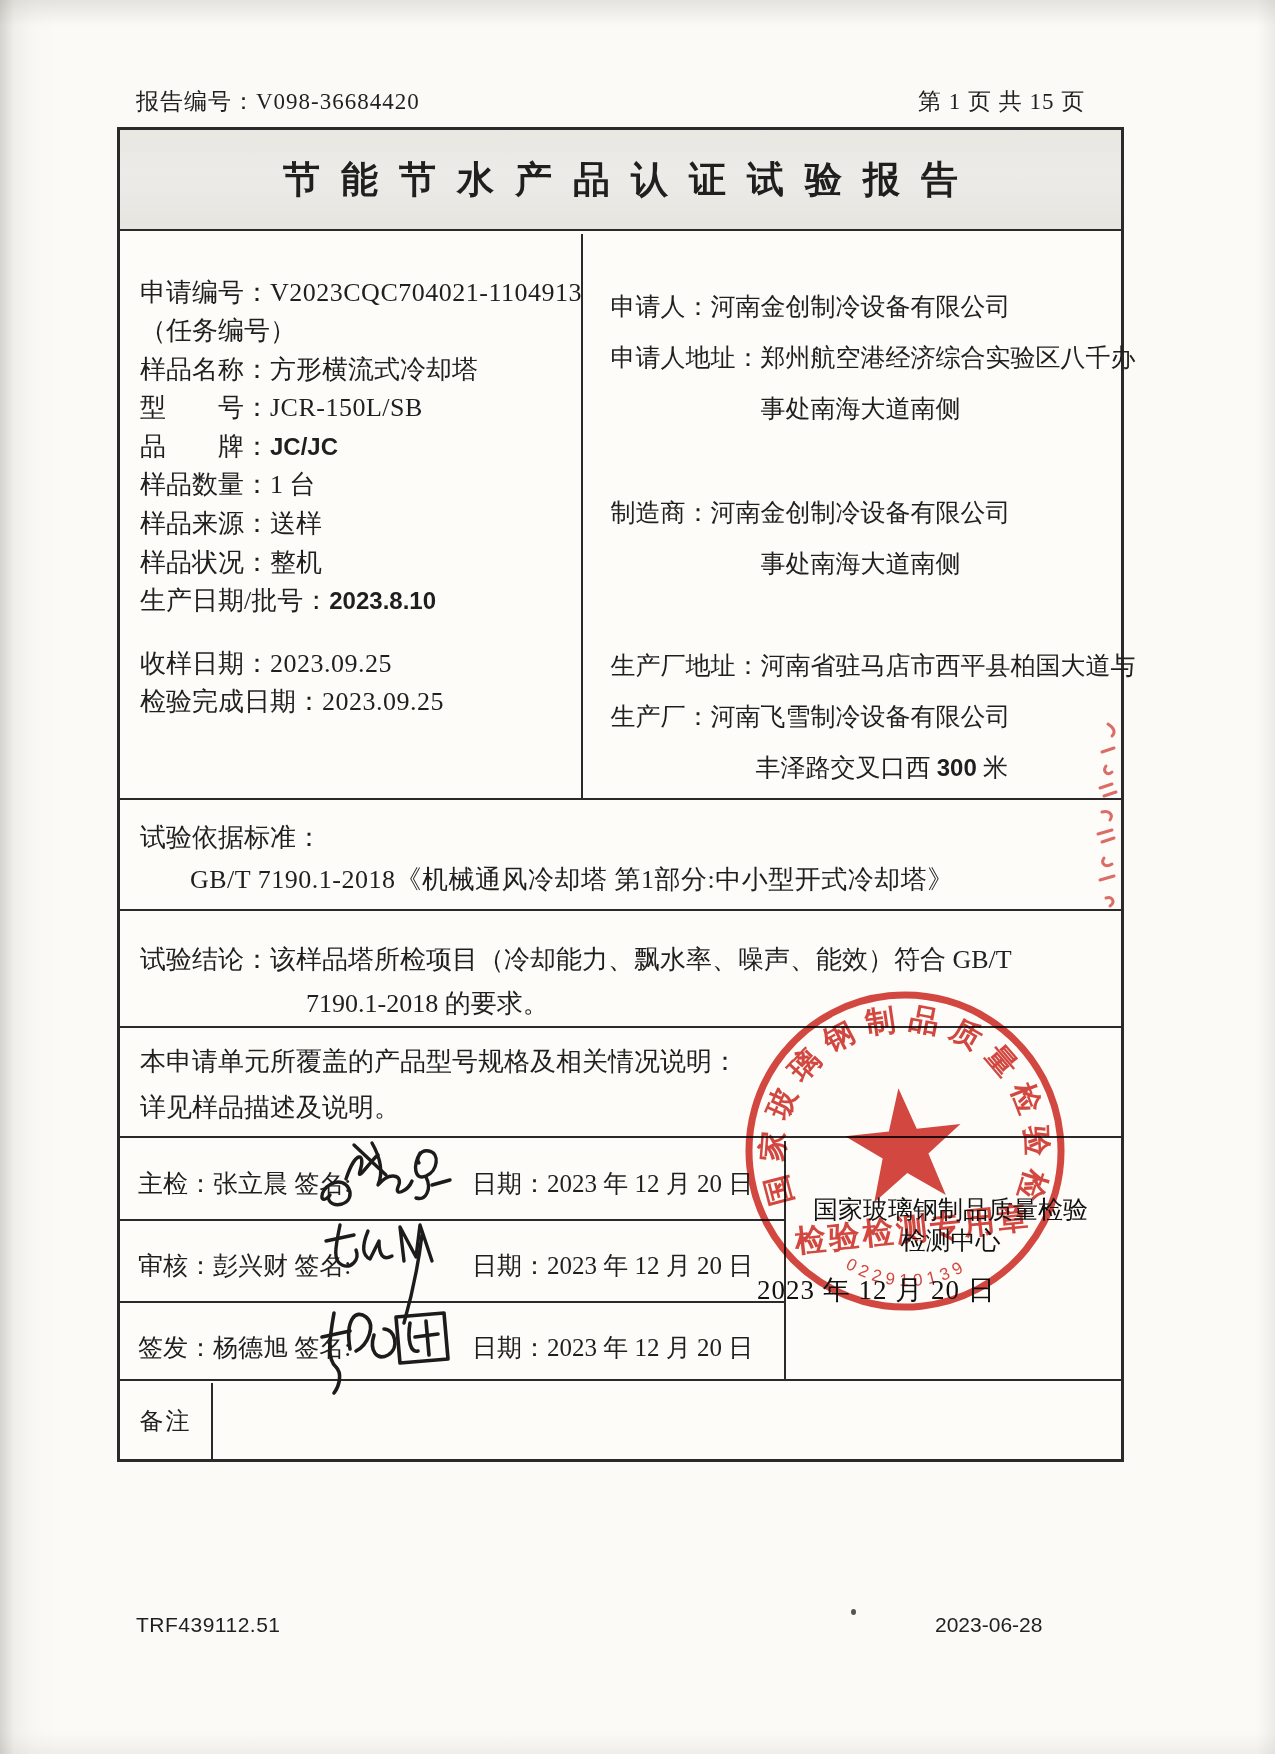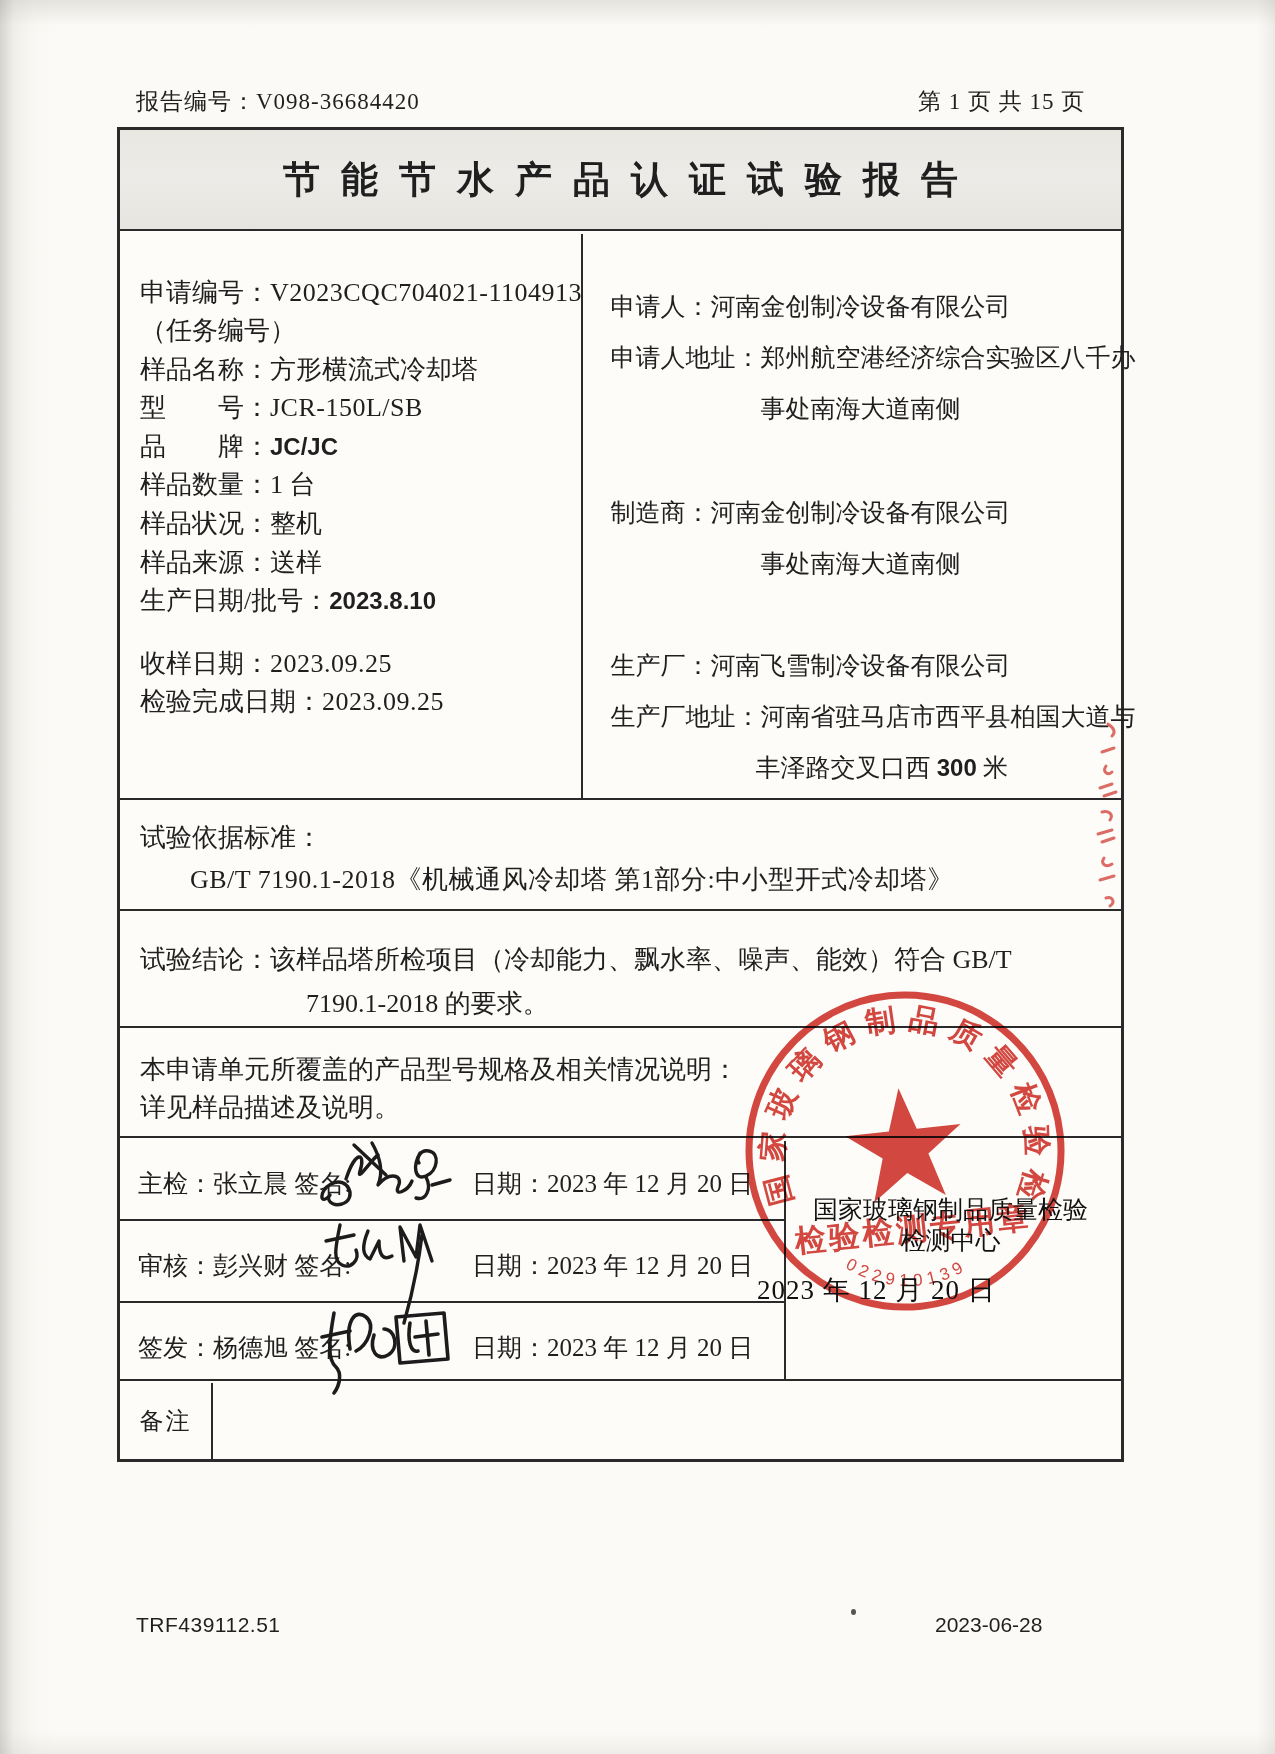--- a/index.html
+++ b/index.html
@@ -56,21 +56,21 @@
 
   .row-standard{top:672px;height:109px;border-bottom:2.5px solid #2a2a2a;font-size:26px;}
   .row-standard .l1{position:absolute;left:20px;top:18px;}
   .row-standard .l2{position:absolute;left:70px;top:60px;letter-spacing:.5px;}
 
   .row-conclusion{top:783.5px;height:114px;border-bottom:2.5px solid #2a2a2a;font-size:26px;}
   .row-conclusion .l1{position:absolute;left:20px;top:28px;white-space:nowrap;}
   .row-conclusion .l2{position:absolute;left:186px;top:72px;text-align:right;}
 
   .row-coverage{top:900px;height:108px;border-bottom:2.5px solid #2a2a2a;font-size:26px;}
-  .row-coverage .l1{position:absolute;left:20px;top:14px;margin-top:8px;}
+  .row-coverage .l1{position:absolute;left:20px;top:14px;}
   .row-coverage .l2{position:absolute;left:20px;top:60px;}
 
   .sig-area{top:1010.5px;height:240px;border-bottom:2.5px solid #2a2a2a;}
   .sig-left{position:absolute;left:0;top:0;width:666px;height:100%;border-right:2.5px solid #2a2a2a;box-sizing:border-box;}
   .sig-row{position:absolute;left:0;width:100%;height:80px;box-sizing:border-box;font-size:25px;}
   .sig-row.r0{top:0;border-bottom:2px solid #2a2a2a;}
   .sig-row.r1{top:82px;border-bottom:2px solid #2a2a2a;}
   .sig-row.r2{top:164px;}
   .sig-row .who{position:absolute;left:18px;top:26px;white-space:nowrap;}
   .sig-row .when{position:absolute;left:352px;top:26px;white-space:nowrap;}
@@ -112,37 +112,37 @@
     </div>
 
     <div class="row row-info">
       <div class="col-left">
         <p><span>申请编号：</span><span class="num">V2023CQC704021-1104913</span></p>
         <p><span>（任务编号）</span></p>
         <p><span>样品名称：</span><span>方形横流式冷却塔</span></p>
         <p><span>型　　号：</span><span class="num">JCR-150L/SB</span></p>
         <p><span>品　　牌：</span><span class="val-sans">JC/JC</span></p>
         <p><span>样品数量：</span><span>1 台</span></p>
+        <p><span>样品来源：</span><span>送样</span></p>
         <p><span>样品状况：</span><span>整机</span></p>
-        <p><span>样品来源：</span><span>送样</span></p>
         <p><span>生产日期/批号：</span><span class="val-sans">2023.8.10</span></p>
         <div class="sp24"></div>
         <p><span>收样日期：</span><span class="num">2023.09.25</span></p>
         <p><span>检验完成日期：</span><span class="num">2023.09.25</span></p>
       </div>
       <div class="col-right">
         <p><span>申请人：</span><span>河南金创制冷设备有限公司</span></p>
         <p><span>申请人地址：</span><span>郑州航空港经济综合实验区八千办</span></p>
         <p class="indent150"><span>事处南海大道南侧</span></p>
         <div class="sp42"></div>
         <p><span>制造商：</span><span>河南金创制冷设备有限公司</span></p>
         <p class="indent150"><span>事处南海大道南侧</span></p>
         <div class="sp40"></div>
+        <p><span>生产厂地址：</span><span>河南省驻马店市西平县柏国大道与</span></p>
         <p><span>生产厂：</span><span>河南飞雪制冷设备有限公司</span></p>
-        <p><span>生产厂地址：</span><span>河南省驻马店市西平县柏国大道与</span></p>
         <p class="indent145"><span>丰泽路交叉口西 </span><span class="val-sans">300</span><span> 米</span></p>
       </div>
     </div>
 
     <div class="row row-standard">
       <div class="l1">试验依据标准：</div>
       <div class="l2">GB/T 7190.1-2018《机械通风冷却塔 第1部分:中小型开式冷却塔》</div>
     </div>
 
     <div class="row row-conclusion">

